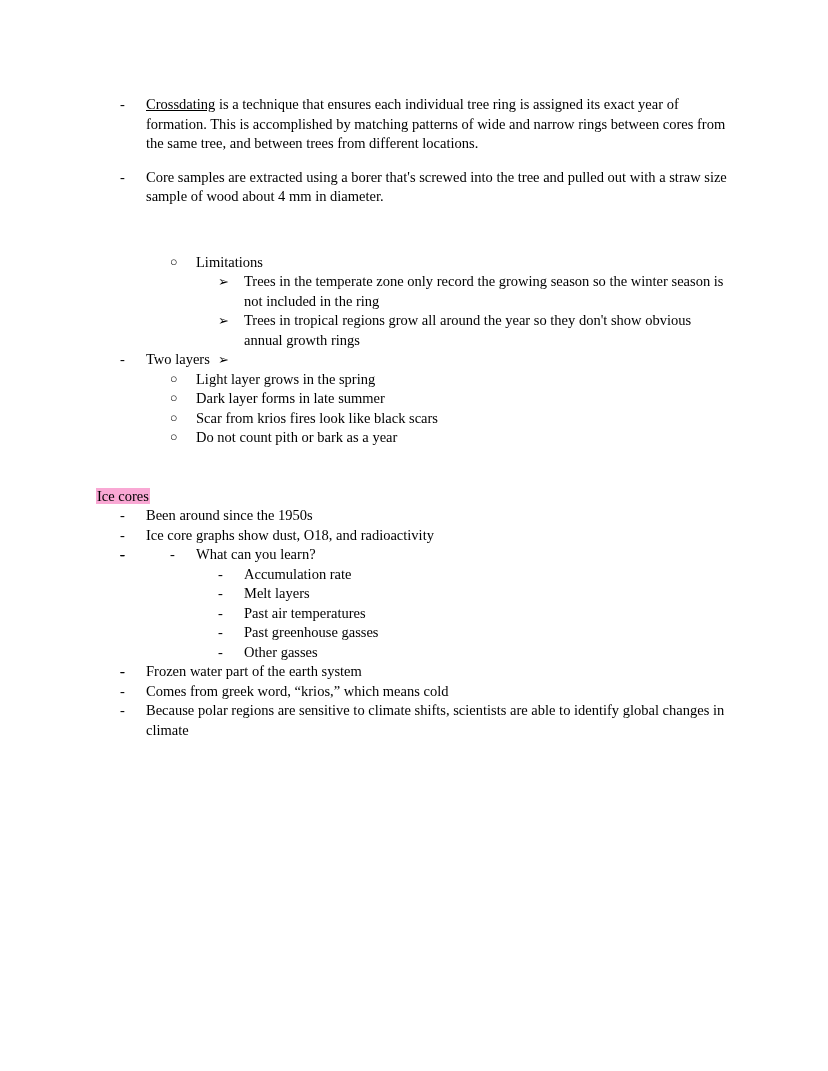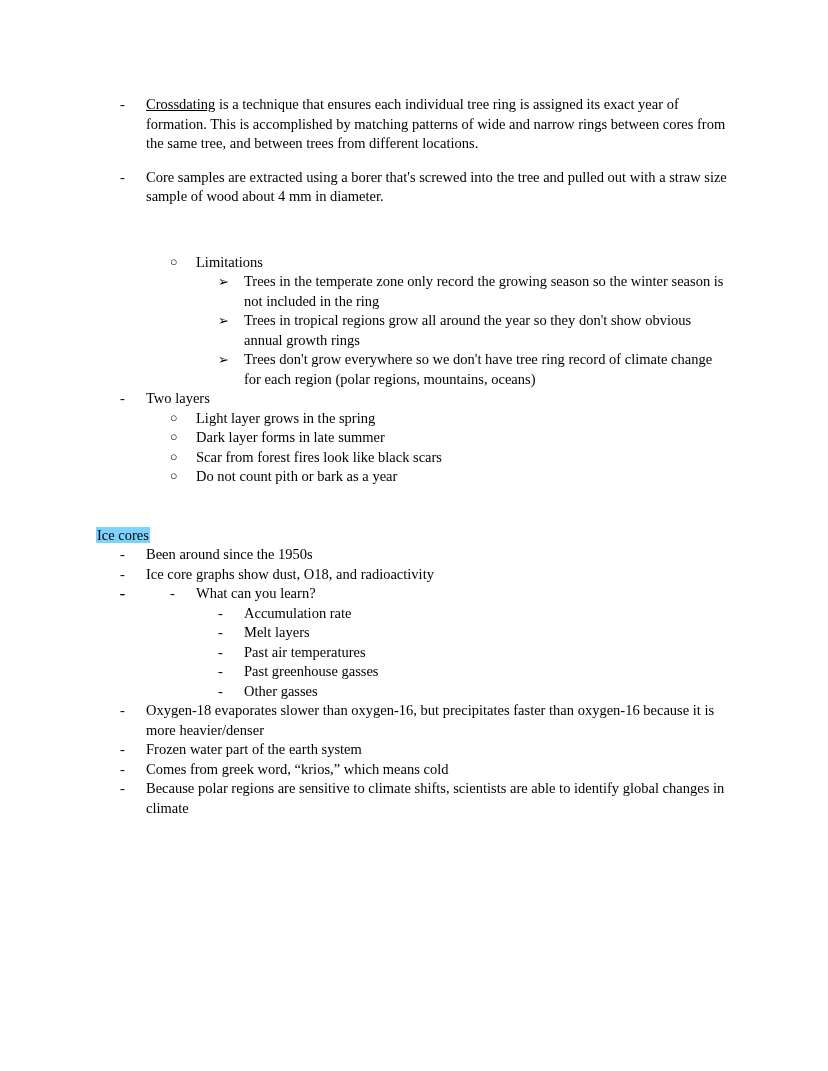--- a/index.html
+++ b/index.html
@@ -46,36 +46,36 @@
 </head>
 <body>
 
 <div class="page">
   <div class="doc-body">
       <div class="block list-item lvl1"><span class="marker dash">-</span><span class="text"><span class="u">Crossdating</span><span> is a technique that ensures each individual tree ring is assigned its exact year of formation. This is accomplished by matching patterns of wide and narrow rings between cores from the same tree, and between trees from different locations.</span></span></div>
       <div class="block list-item lvl1" style="margin-top: 14px;"><span class="marker dash">-</span><span class="text"><span>Core samples are extracted using a borer that's screwed into the tree and pulled out with a straw size sample of wood about 4 mm in diameter.</span></span></div>
       <div class="block list-item lvl2" style="margin-top: 46px;"><span class="marker circle">○</span><span class="text"><span>Limitations</span></span></div>
       <div class="block list-item lvl3"><span class="marker arrow">➢</span><span class="text"><span>Trees in the temperate zone only record the growing season so the winter season is not included in the ring</span></span></div>
       <div class="block list-item lvl3"><span class="marker arrow">➢</span><span class="text"><span>Trees in tropical regions grow all around the year so they don't show obvious annual growth rings</span></span></div>
-      <div class="block list-item lvl3"><span class="marker arrow">➢</span><span class="text"><span>Trees don't grow everywhere so we don't have tree ring record of climate change for each region (polar regions, mountains, oceans)</span></span></div>
+      <div class="block list-item lvl3"><span class="marker arrow">➢</span></div>
       <div class="block list-item lvl1"><span class="marker dash">-</span><span class="text"><span>Two layers</span></span></div>
       <div class="block list-item lvl2"><span class="marker circle">○</span><span class="text"><span>Light layer grows in the spring</span></span></div>
       <div class="block list-item lvl2"><span class="marker circle">○</span><span class="text"><span>Dark layer forms in late summer</span></span></div>
-      <div class="block list-item lvl2"><span class="marker circle">○</span><span class="text"><span>Scar from forest fires look like black scars</span></span></div>
+      <div class="block list-item lvl2"><span class="marker circle">○</span><span class="text"><span>Scar from krios fires look like black scars</span></span></div>
       <div class="block list-item lvl2"><span class="marker circle">○</span><span class="text"><span>Do not count pith or bark as a year</span></span></div>
-      <div class="block heading" style="margin-top: 39px;"><span class="text hl" style="background: #7dd3fc;"><span>Ice cores</span></span></div>
+      <div class="block heading" style="margin-top: 39px;"><span class="text hl" style="background: #f9a8d4;"><span>Ice cores</span></span></div>
       <div class="block list-item lvl1"><span class="marker dash">-</span><span class="text"><span>Been around since the 1950s</span></span></div>
       <div class="block list-item lvl1"><span class="marker dash">-</span><span class="text"><span>Ice core graphs show dust, O18, and radioactivity</span></span></div>
       <div class="block list-item lvl1"><span class="marker dash">-</span></div>
       <div class="block list-item lvl1"><span class="marker dash">-</span></div>
       <div class="block list-item lvl1"><span class="marker dash">-</span></div>
       <div class="block list-item lvl2"><span class="marker dash">-</span><span class="text"><span>What can you learn?</span></span></div>
       <div class="block list-item lvl3"><span class="marker dash">-</span><span class="text"><span>Accumulation rate</span></span></div>
       <div class="block list-item lvl3"><span class="marker dash">-</span><span class="text"><span>Melt layers</span></span></div>
       <div class="block list-item lvl3"><span class="marker dash">-</span><span class="text"><span>Past air temperatures</span></span></div>
       <div class="block list-item lvl3"><span class="marker dash">-</span><span class="text"><span>Past greenhouse gasses</span></span></div>
       <div class="block list-item lvl3"><span class="marker dash">-</span><span class="text"><span>Other gasses</span></span></div>
-      <div class="block list-item lvl1"><span class="marker dash">-</span><span class="text"><span>Oxygen-18 evaporates slower than oxygen-16,  but precipitates faster than oxygen-16 because it is more heavier/denser</span></span></div>
+      <div class="block list-item lvl1"><span class="marker dash">-</span></div>
       <div class="block list-item lvl1"><span class="marker dash">-</span><span class="text"><span>Frozen water part of the earth system</span></span></div>
       <div class="block list-item lvl1"><span class="marker dash">-</span><span class="text"><span>Comes from greek word, “krios,” which means cold</span></span></div>
       <div class="block list-item lvl1"><span class="marker dash">-</span><span class="text"><span>Because polar regions are sensitive to climate shifts, scientists are able to identify global changes in climate</span></span></div>
     </div>
 </div>
 
 </body></html>

